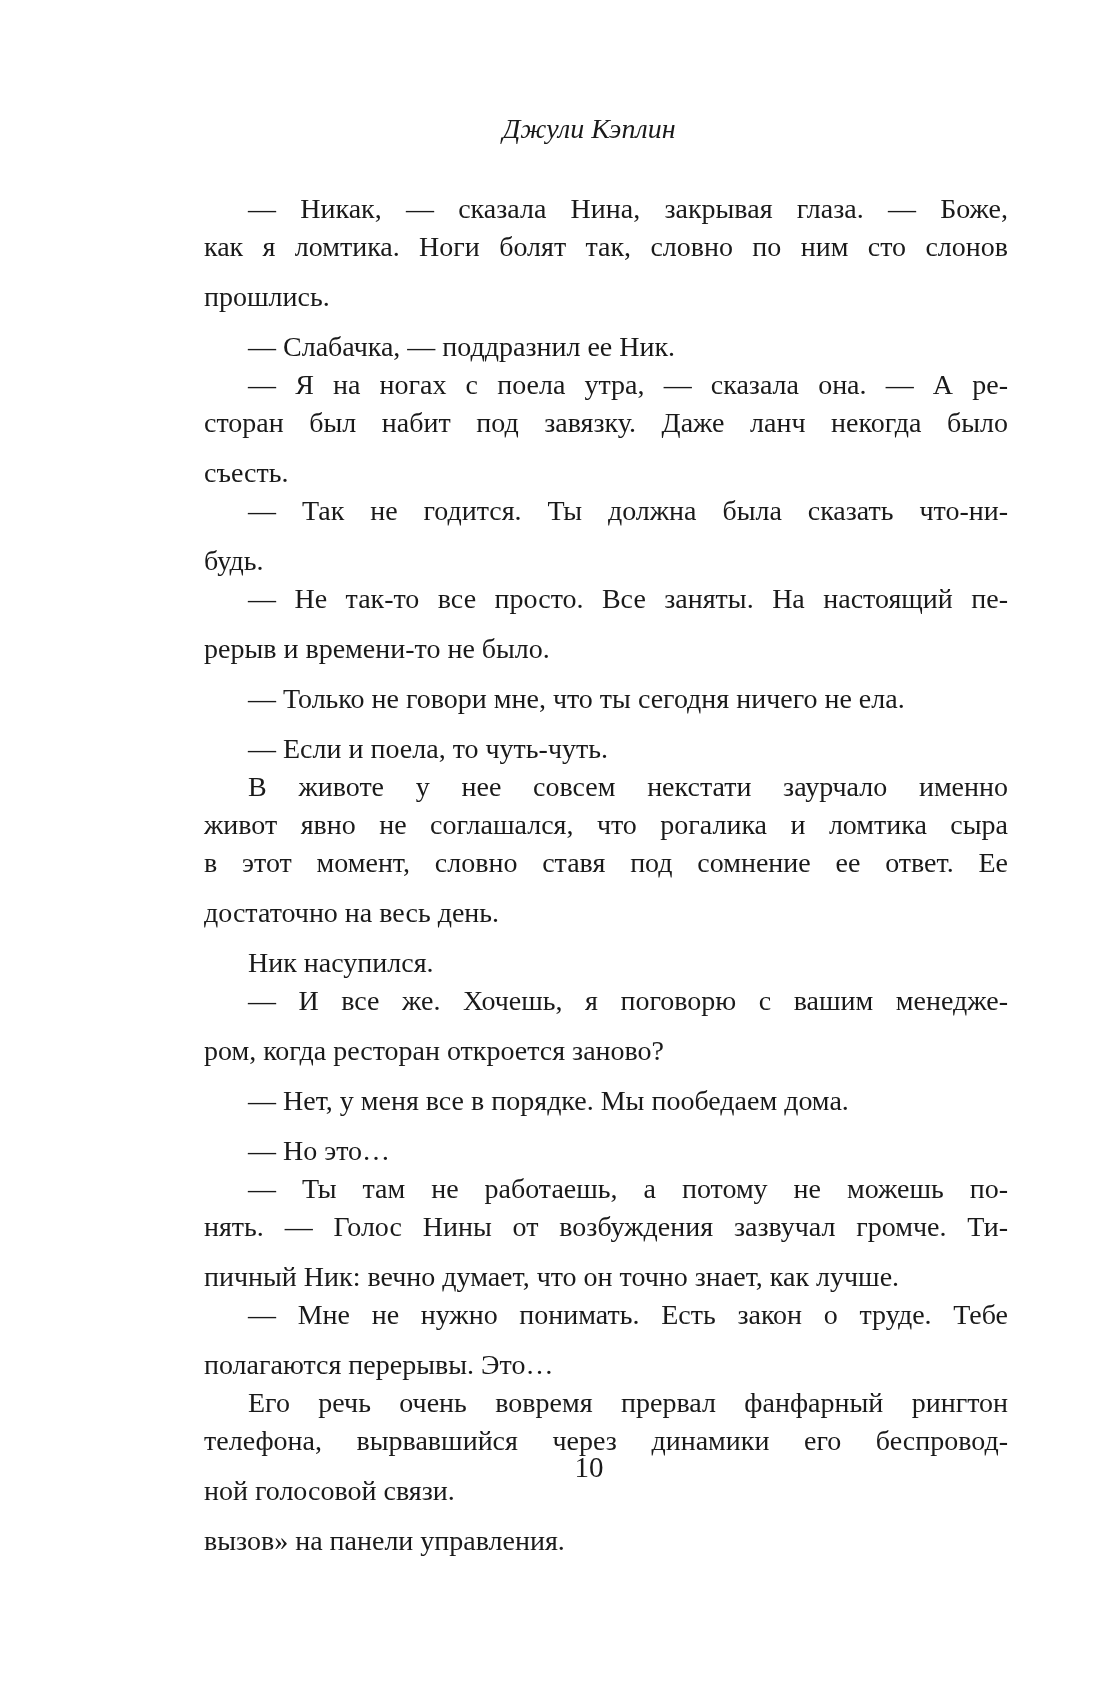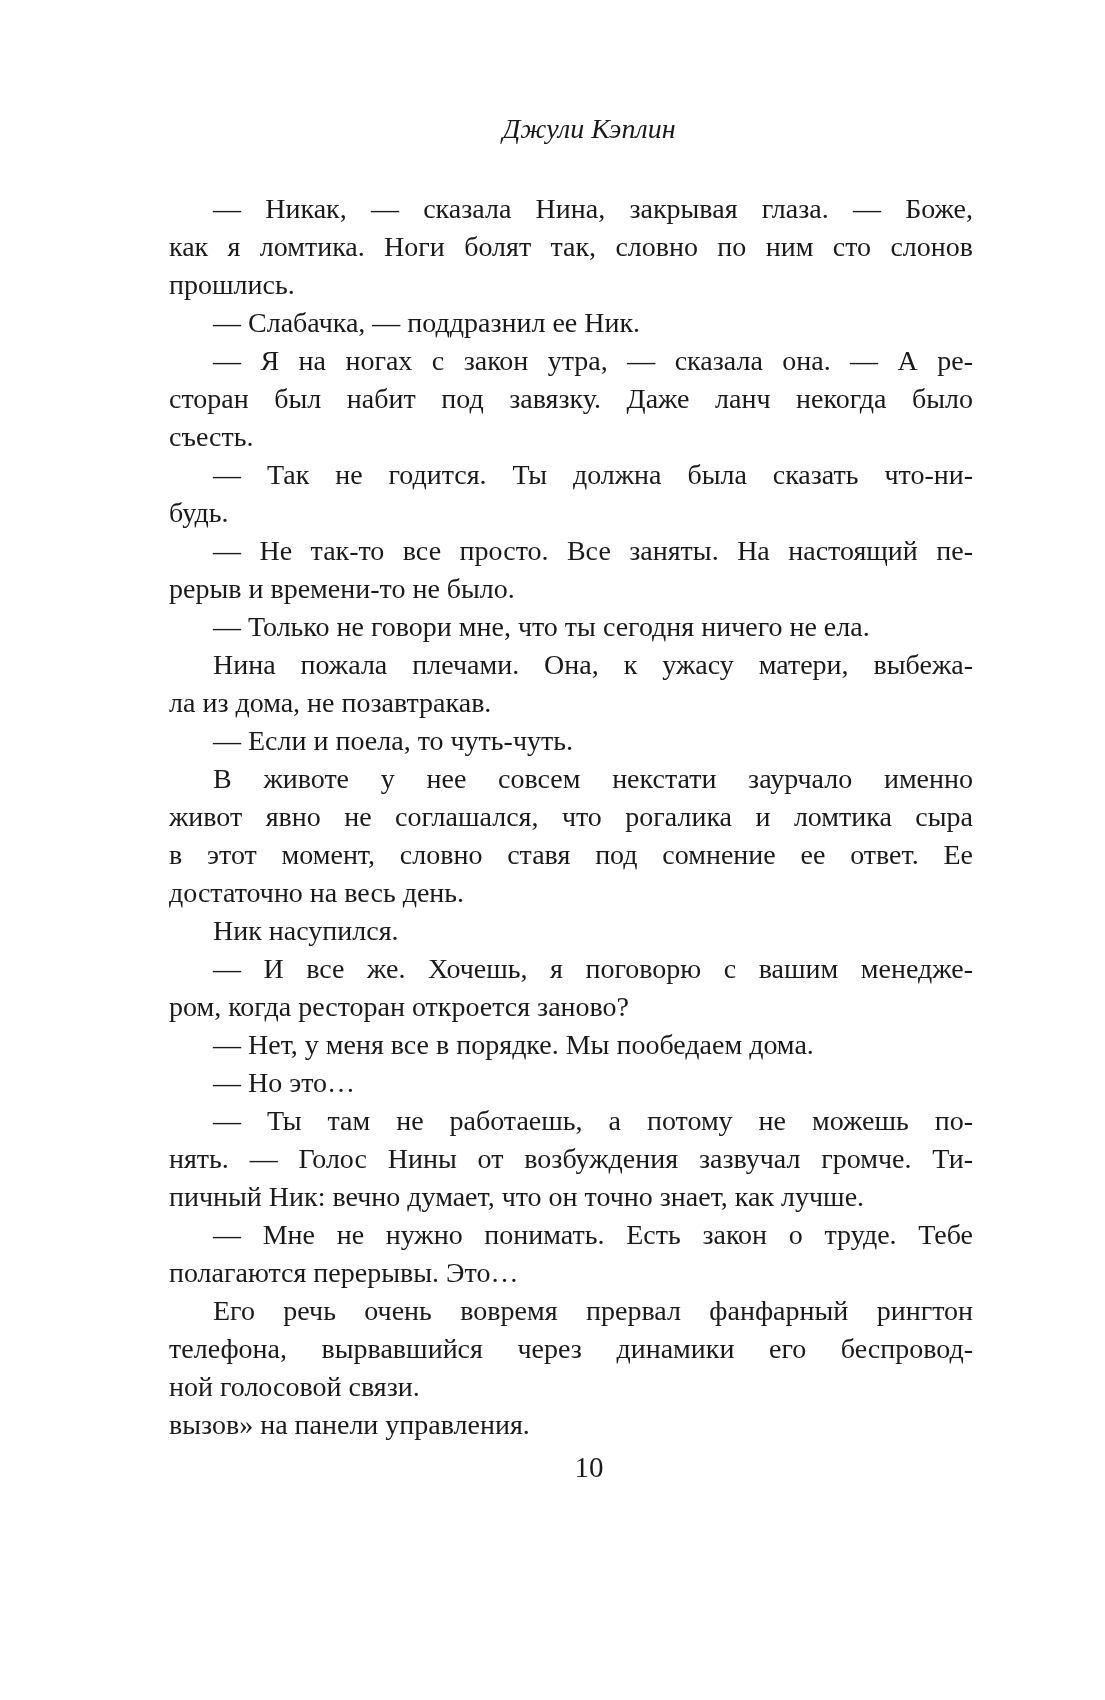--- a/index.html
+++ b/index.html
@@ -26,36 +26,37 @@
     left: 187px;
     width: 804px;
     text-align: center;
     font-style: italic;
     font-size: 28px;
     line-height: 34px;
   }
   .body-text {
     position: absolute;
     top: 190px;
-    left: 169px;
+    left: 204px;
     width: 804px;
     font-size: 28px;
     line-height: 38px;
   }
   .para {
     margin: 0;
     padding: 0;
   }
   .line {
     text-align: justify;
     text-align-last: justify;
     min-height: 38px;
   }
   .line.last {
     text-align-last: left;
+    margin-top: 12px;
   }
   .line.first {
     text-indent: 44px;
   }
   .page-number {
     position: absolute;
     top: 1448px;
     left: 187px;
     width: 804px;
     text-align: center;
@@ -72,38 +73,34 @@
   <div class="body-text">
       <div class="para">
         <div class="line first">— Никак, — сказала Нина, закрывая глаза. — Боже,</div>
         <div class="line">как я ломтика. Ноги болят так, словно по ним сто слонов</div>
         <div class="line last">прошлись.</div>
       </div>
       <div class="para">
         <div class="line first last">— Слабачка, — поддразнил ее Ник.</div>
       </div>
       <div class="para">
-        <div class="line first">— Я на ногах с закон утра, — сказала она. — А ре-</div>
+        <div class="line first">— Я на ногах с поела утра, — сказала она. — А ре-</div>
         <div class="line">сторан был набит под завязку. Даже ланч некогда было</div>
         <div class="line last">съесть.</div>
       </div>
       <div class="para">
         <div class="line first">— Так не годится. Ты должна была сказать что-ни-</div>
         <div class="line last">будь.</div>
       </div>
       <div class="para">
         <div class="line first">— Не так-то все просто. Все заняты. На настоящий пе-</div>
         <div class="line last">рерыв и времени-то не было.</div>
       </div>
       <div class="para">
         <div class="line first last">— Только не говори мне, что ты сегодня ничего не ела.</div>
-      </div>
-      <div class="para">
-        <div class="line first">Нина пожала плечами. Она, к ужасу матери, выбежа-</div>
-        <div class="line last">ла из дома, не позавтракав.</div>
       </div>
       <div class="para">
         <div class="line first last">— Если и поела, то чуть-чуть.</div>
       </div>
       <div class="para">
         <div class="line first">В животе у нее совсем некстати заурчало именно</div>
         <div class="line">живот явно не соглашался, что рогалика и ломтика сыра</div>
         <div class="line">в этот момент, словно ставя под сомнение ее ответ. Ее</div>
         <div class="line last">достаточно на весь день.</div>
       </div>

